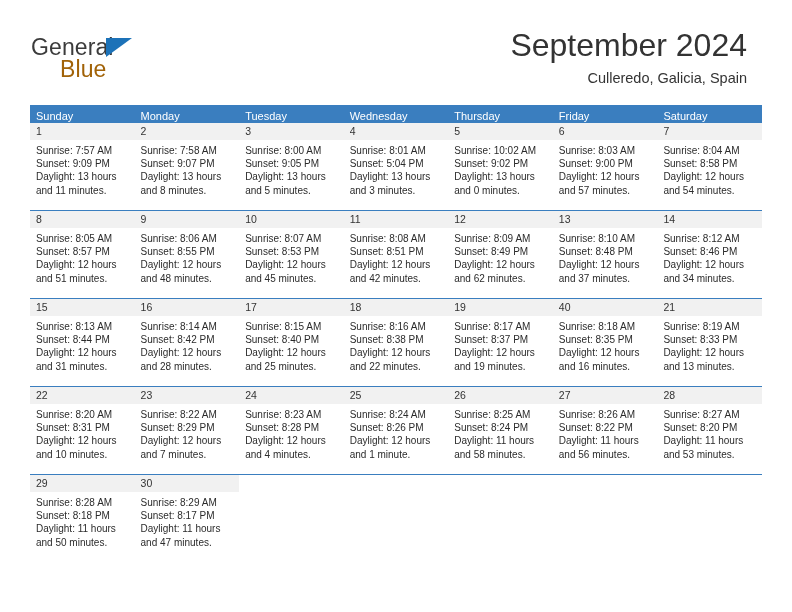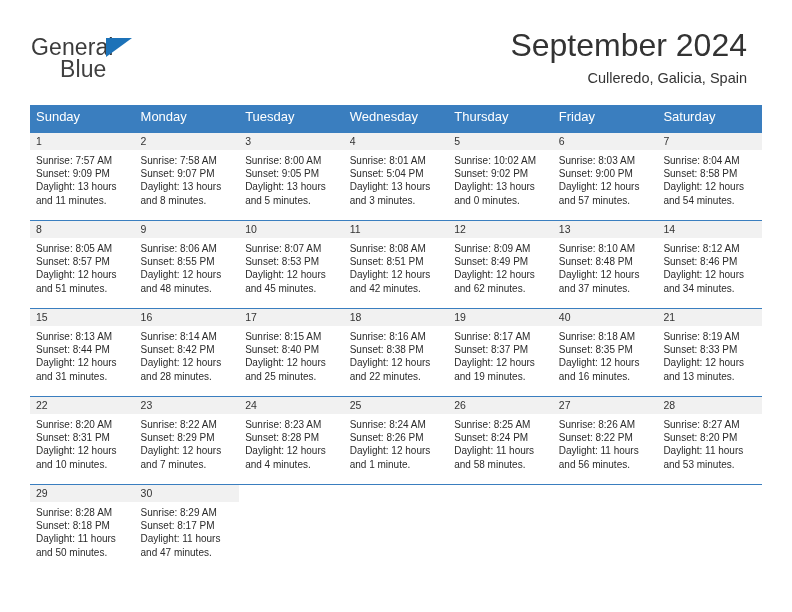--- a/index.html
+++ b/index.html
@@ -53,21 +53,21 @@
     height: 0;
     border-left: 26px solid #1c72b8;
     border-bottom: 19px solid transparent;
   }
   .logo-blue {
     position: absolute;
     left: 30px;
     top: 22px;
     font-size: 23px;
     letter-spacing: .1px;
-    color: #404040;
+    color: #a16207;
     font-family: "Liberation Sans", sans-serif;
   }
   .title-block {
     position: absolute;
     right: 0;
     top: 0;
     text-align: right;
   }
   .cal-title {
     font-size: 32px;
@@ -90,23 +90,23 @@
     left: 30px;
     top: 105px;
     width: 732px;
     border-collapse: collapse;
     table-layout: fixed;
   }
   .calendar th {
     background: #3a7ebf;
     color: #ffffff;
     font-weight: normal;
-    font-size: 13px;
+    font-size: 11px;
     text-align: left;
-    padding: 4px 0 8px 6px;
+    padding: 4px 0 0 6px;
     height: 13px;
     border: none;
   }
   .calendar td {
     vertical-align: top;
     padding: 0;
     border: none;
     height: 88px;
     width: 104.5px;
   }

